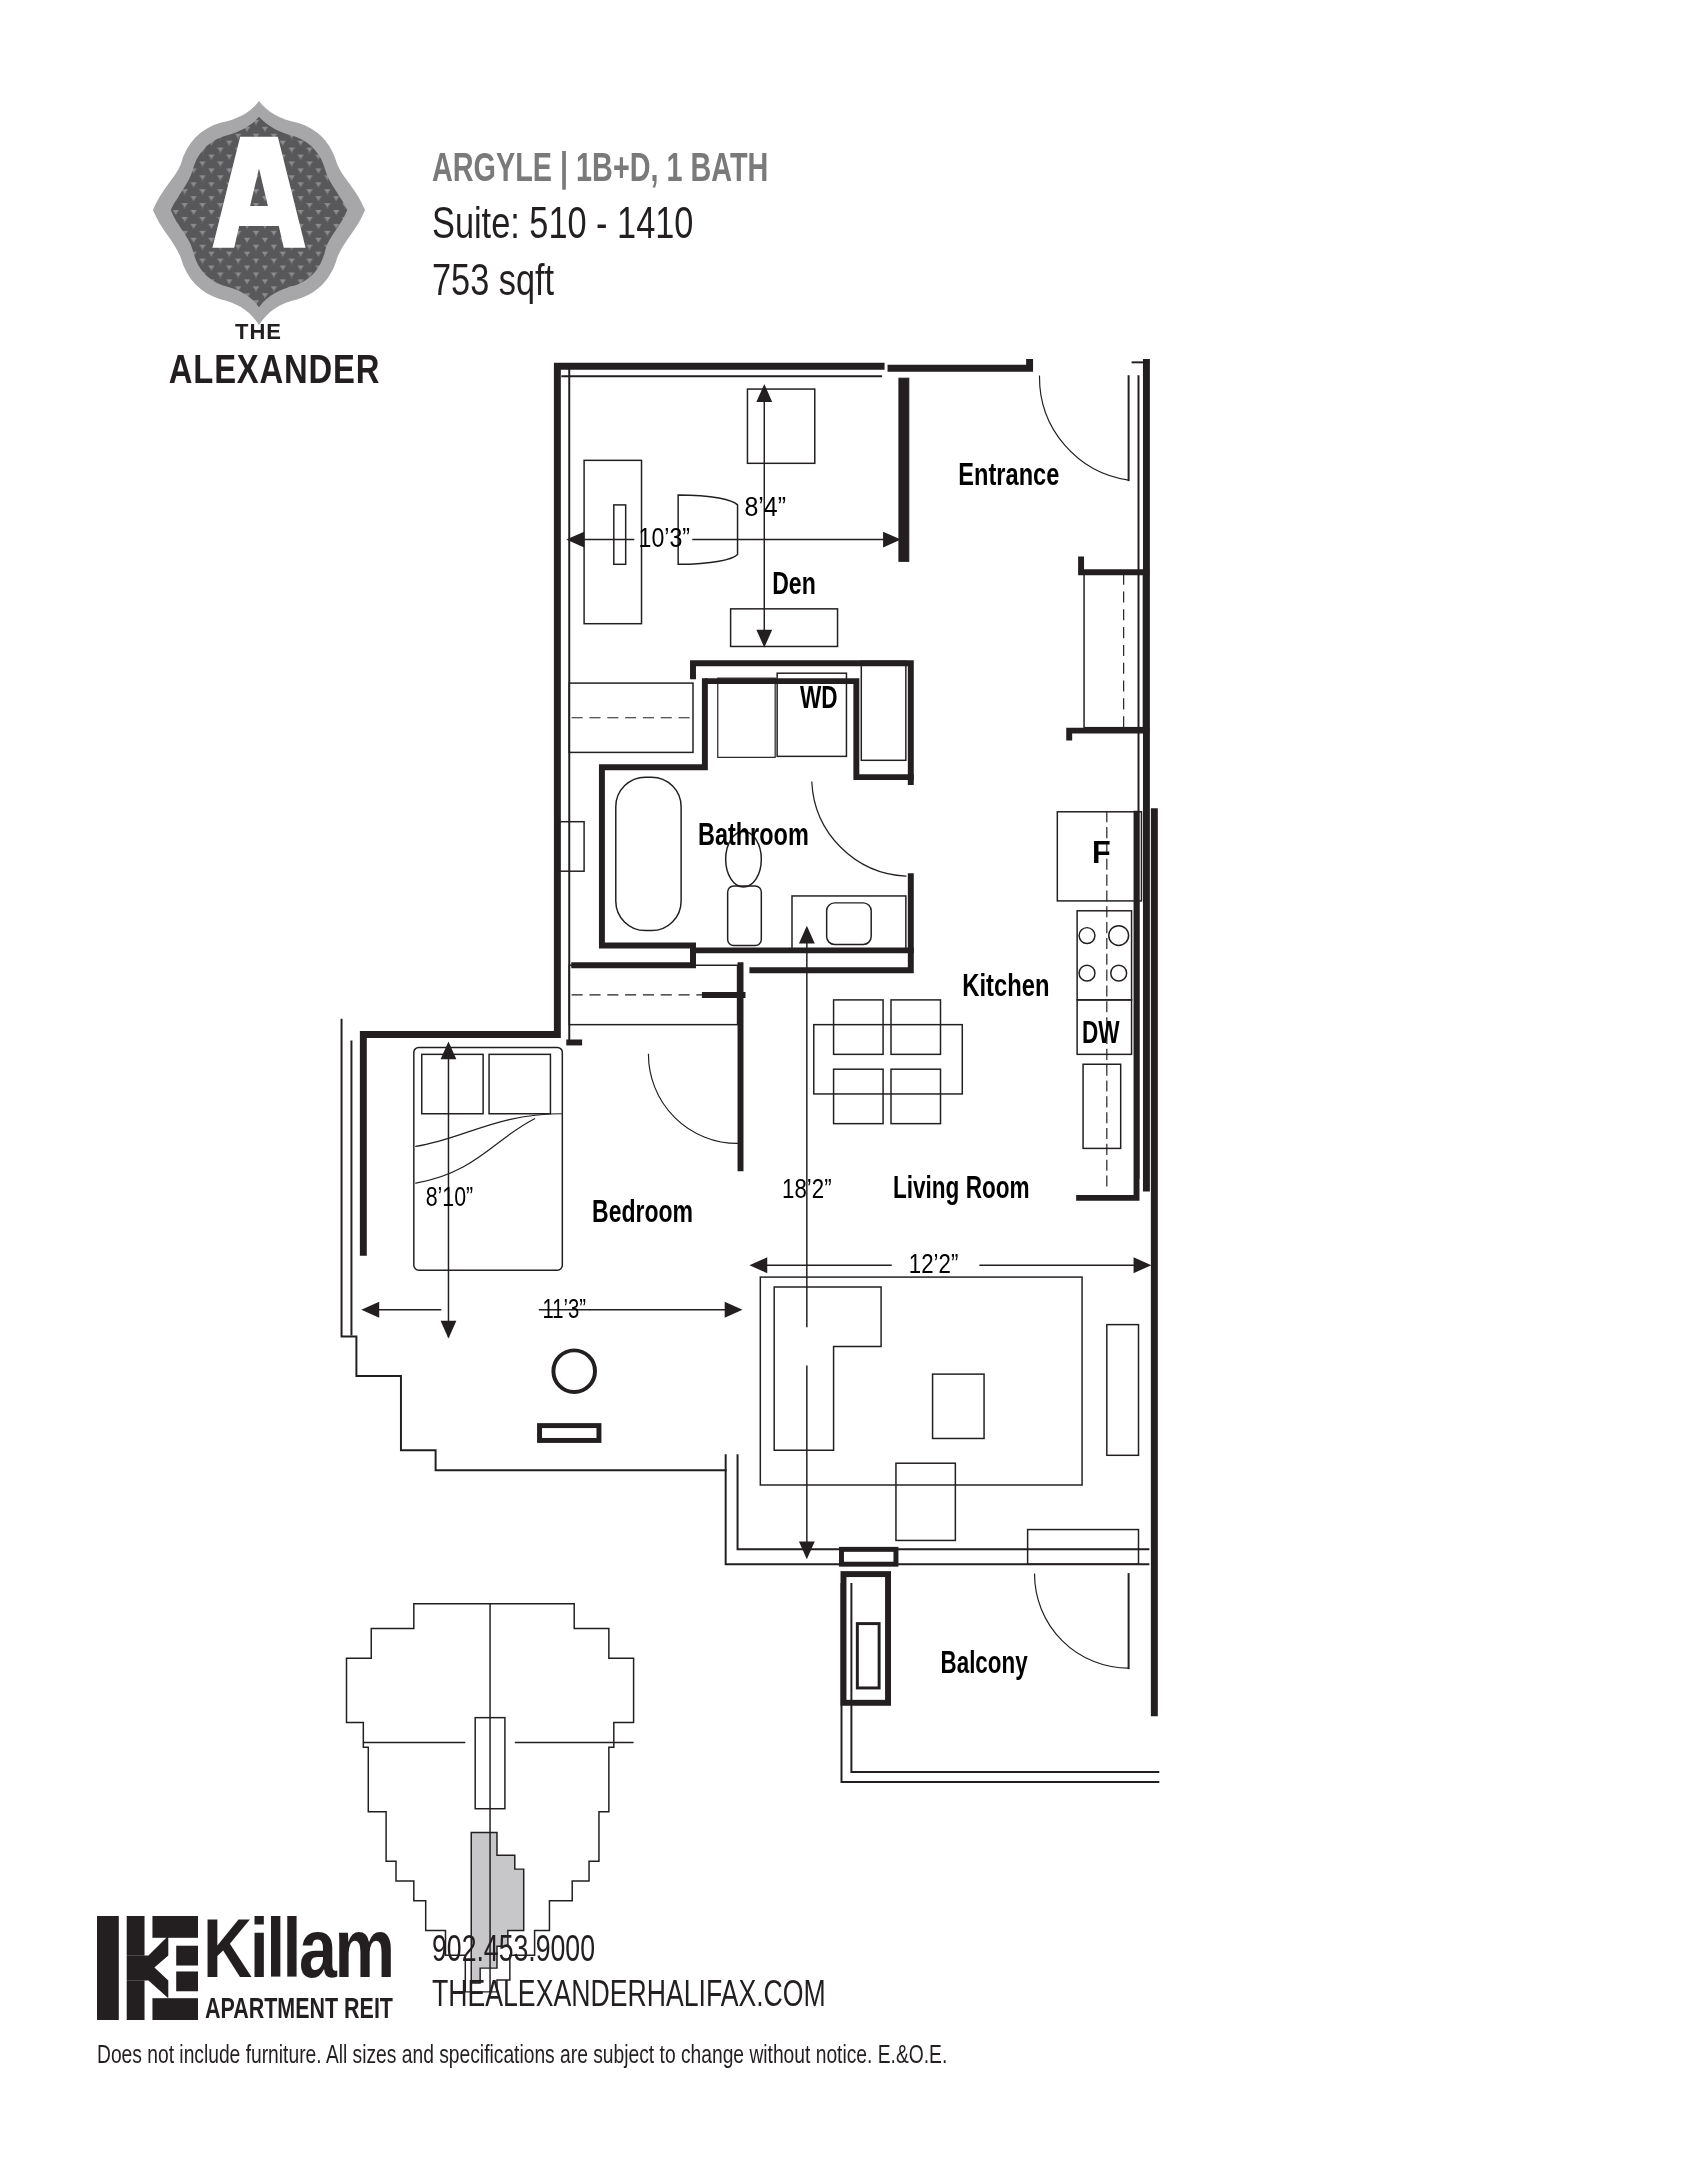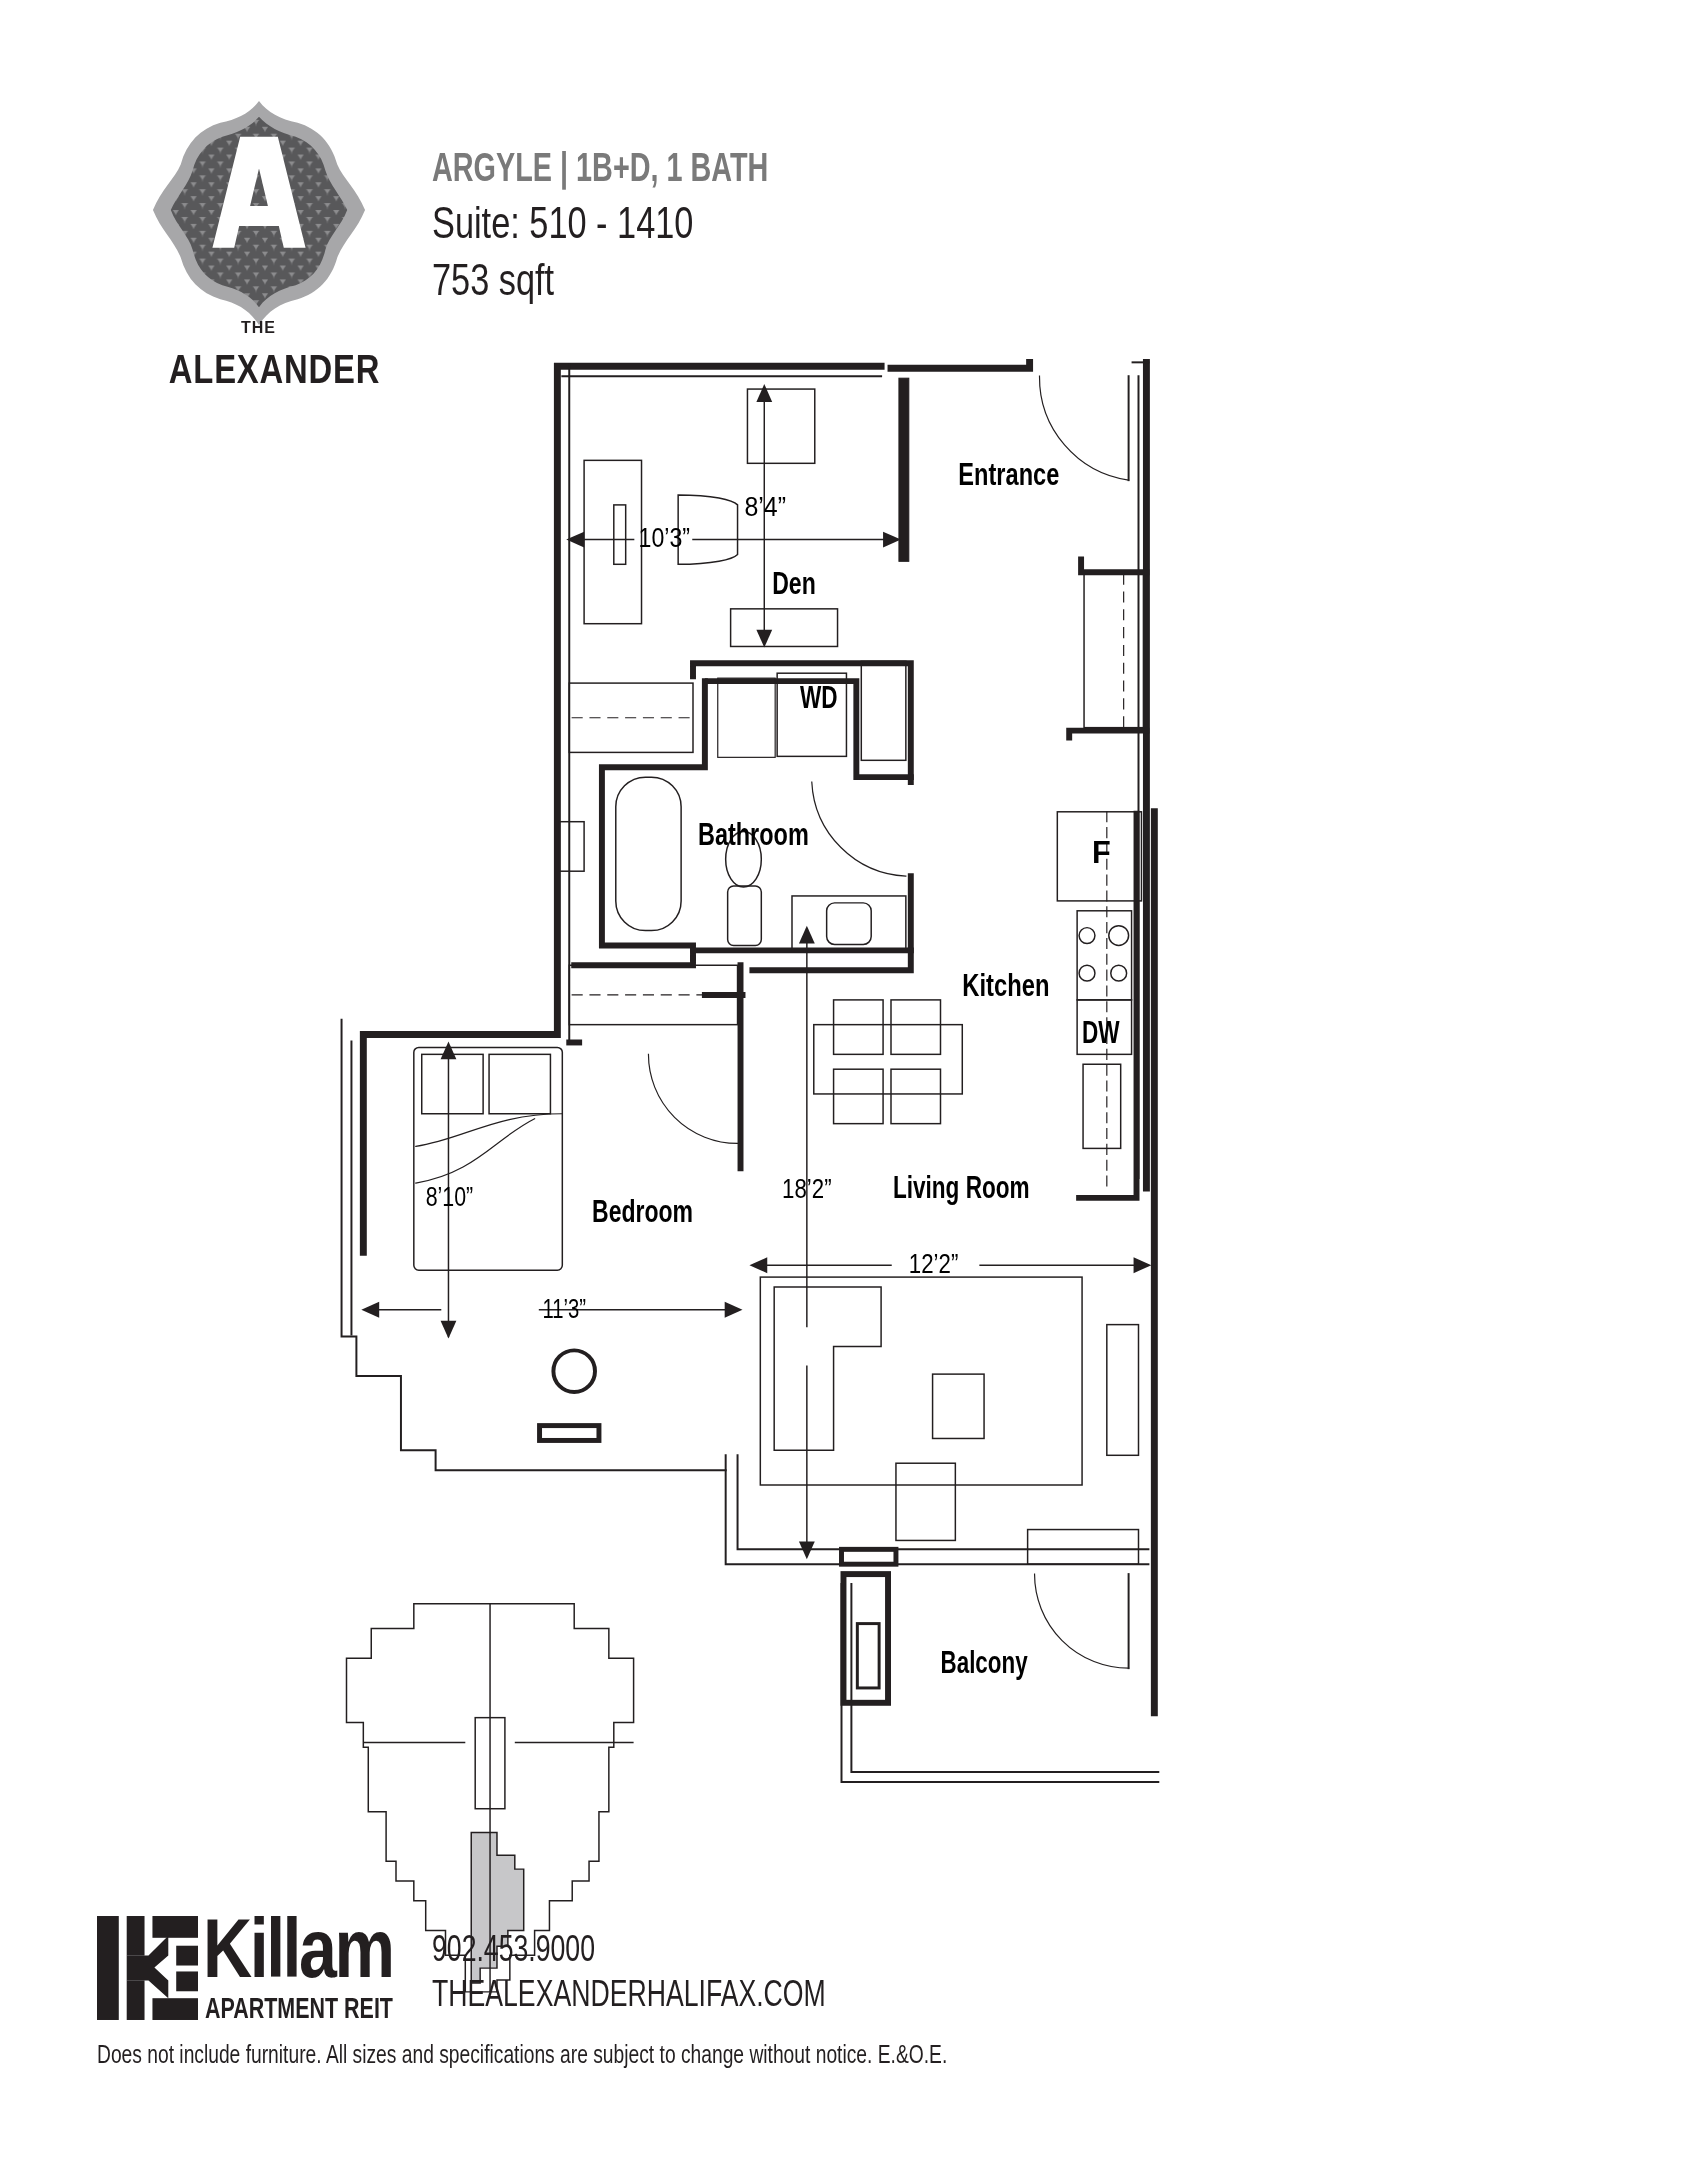--- a/index.html
+++ b/index.html
@@ -1,18 +1,18 @@
 <!DOCTYPE html>
 <html><head>
 <meta charset="utf-8">
 <style>
   html,body{margin:0;padding:0;background:#fff;}
   body{width:1683px;height:2178px;position:relative;overflow:hidden;font-family:"Liberation Sans",sans-serif;color:#231f20;}
   .abs{position:absolute;}
-  .logo-the{left:223px;top:319px;width:71px;text-align:center;font-weight:bold;font-size:16px;letter-spacing:1px;}
+  .logo-the{left:223px;top:319px;width:71px;text-align:center;font-weight:bold;font-size:22px;letter-spacing:1px;}
   .logo-name{left:149px;top:347px;width:220px;text-align:center;font-weight:bold;font-size:40px;letter-spacing:1px;transform:scaleX(0.82);transform-origin:center;}
   .title{left:432px;top:145px;font-family:"Liberation Sans Narrow","Liberation Sans",sans-serif;font-weight:bold;font-size:40px;color:#7a7a7a;transform:scaleX(0.72);transform-origin:left;white-space:nowrap;}
   .suite{left:432px;top:198px;font-size:44px;transform:scaleX(0.78);transform-origin:left;white-space:nowrap;}
   .area{left:432px;top:255px;font-size:44px;transform:scaleX(0.78);transform-origin:left;white-space:nowrap;}
   svg text{font-family:"Liberation Sans",sans-serif;}
   .room{font-weight:bold;font-size:31px;}
   .dim{font-size:27px;}
   .killam-word{left:203px;top:1901px;font-weight:bold;font-size:83px;letter-spacing:-3px;transform:scaleX(0.82);transform-origin:left;white-space:nowrap;}
   .killam-sub{left:205px;top:1992px;font-weight:bold;font-size:29px;transform:scaleX(0.74);transform-origin:left;white-space:nowrap;}
   .phone{left:432px;top:1928px;font-size:36px;transform:scaleX(0.74);transform-origin:left;white-space:nowrap;}

